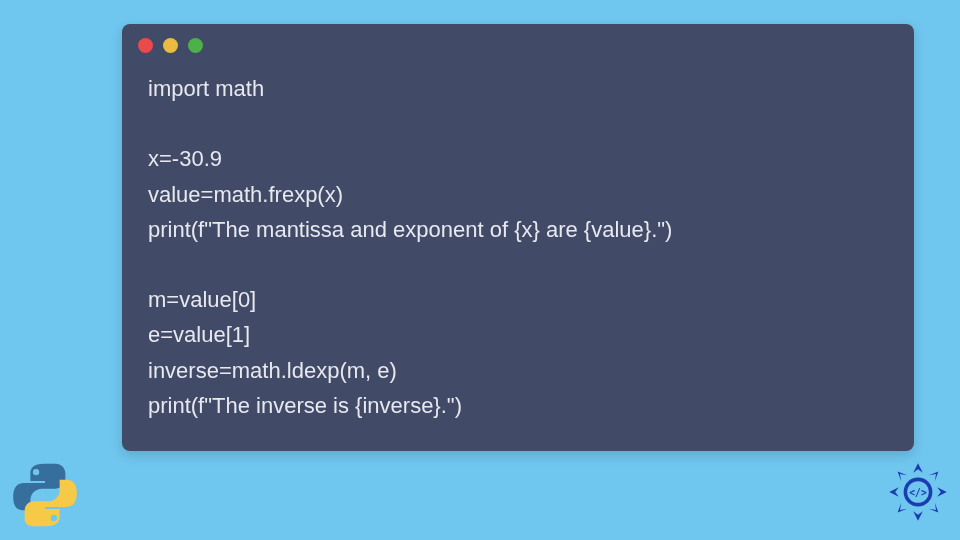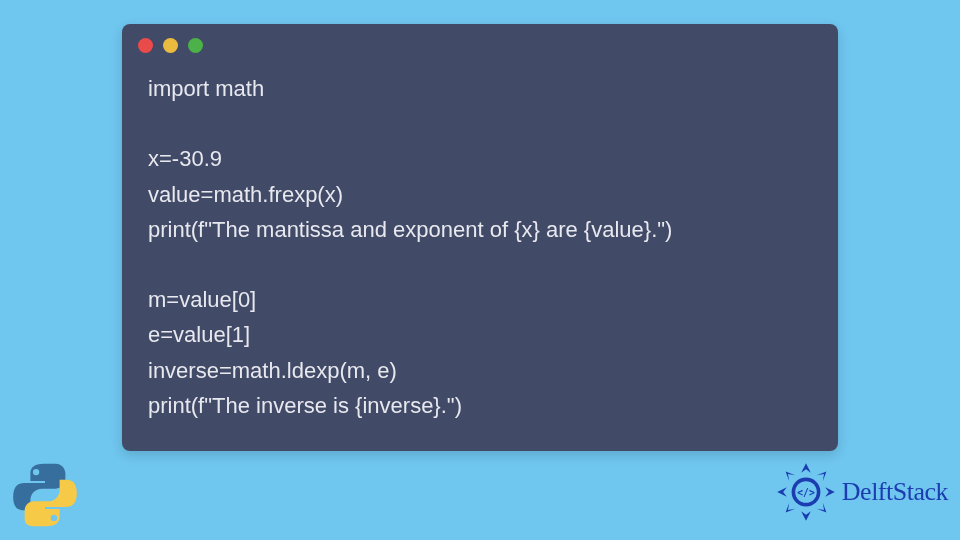--- a/index.html
+++ b/index.html
@@ -8,21 +8,21 @@
     height: 540px;
     background: #6fc6ef;
     font-family: -apple-system, BlinkMacSystemFont, "Segoe UI", Arial, sans-serif;
     position: relative;
     overflow: hidden;
   }
   .code-window {
     position: absolute;
     top: 24px;
     left: 122px;
-    width: 716px;
+    width: 792px;
     background: #414a67;
     border-radius: 8px;
     box-shadow: 0 4px 12px rgba(0,0,0,0.15);
     padding-bottom: 20px;
   }
   .traffic-lights {
     display: flex;
     gap: 10px;
     padding: 14px 16px 10px 16px;
   }
@@ -111,14 +111,13 @@
         <polygon points="84,16 78,32 80,20 68,22"></polygon>
         <polygon points="84,84 68,78 80,80 78,68"></polygon>
         <polygon points="16,84 22,68 20,80 32,78"></polygon>
         <polygon points="16,16 32,22 20,20 22,32"></polygon>
       </g>
       <circle cx="50" cy="50" r="24" fill="#1b3db0"></circle>
       <circle cx="50" cy="50" r="18" fill="#6fc6ef"></circle>
       <text x="50" y="57" text-anchor="middle" font-family="monospace" font-size="16" font-weight="bold" fill="#1b3db0">&lt;/&gt;</text>
     </svg>
   </div>
-  <div class="delft-text">DelftStack</div>
 </div>
 
 </body></html>

